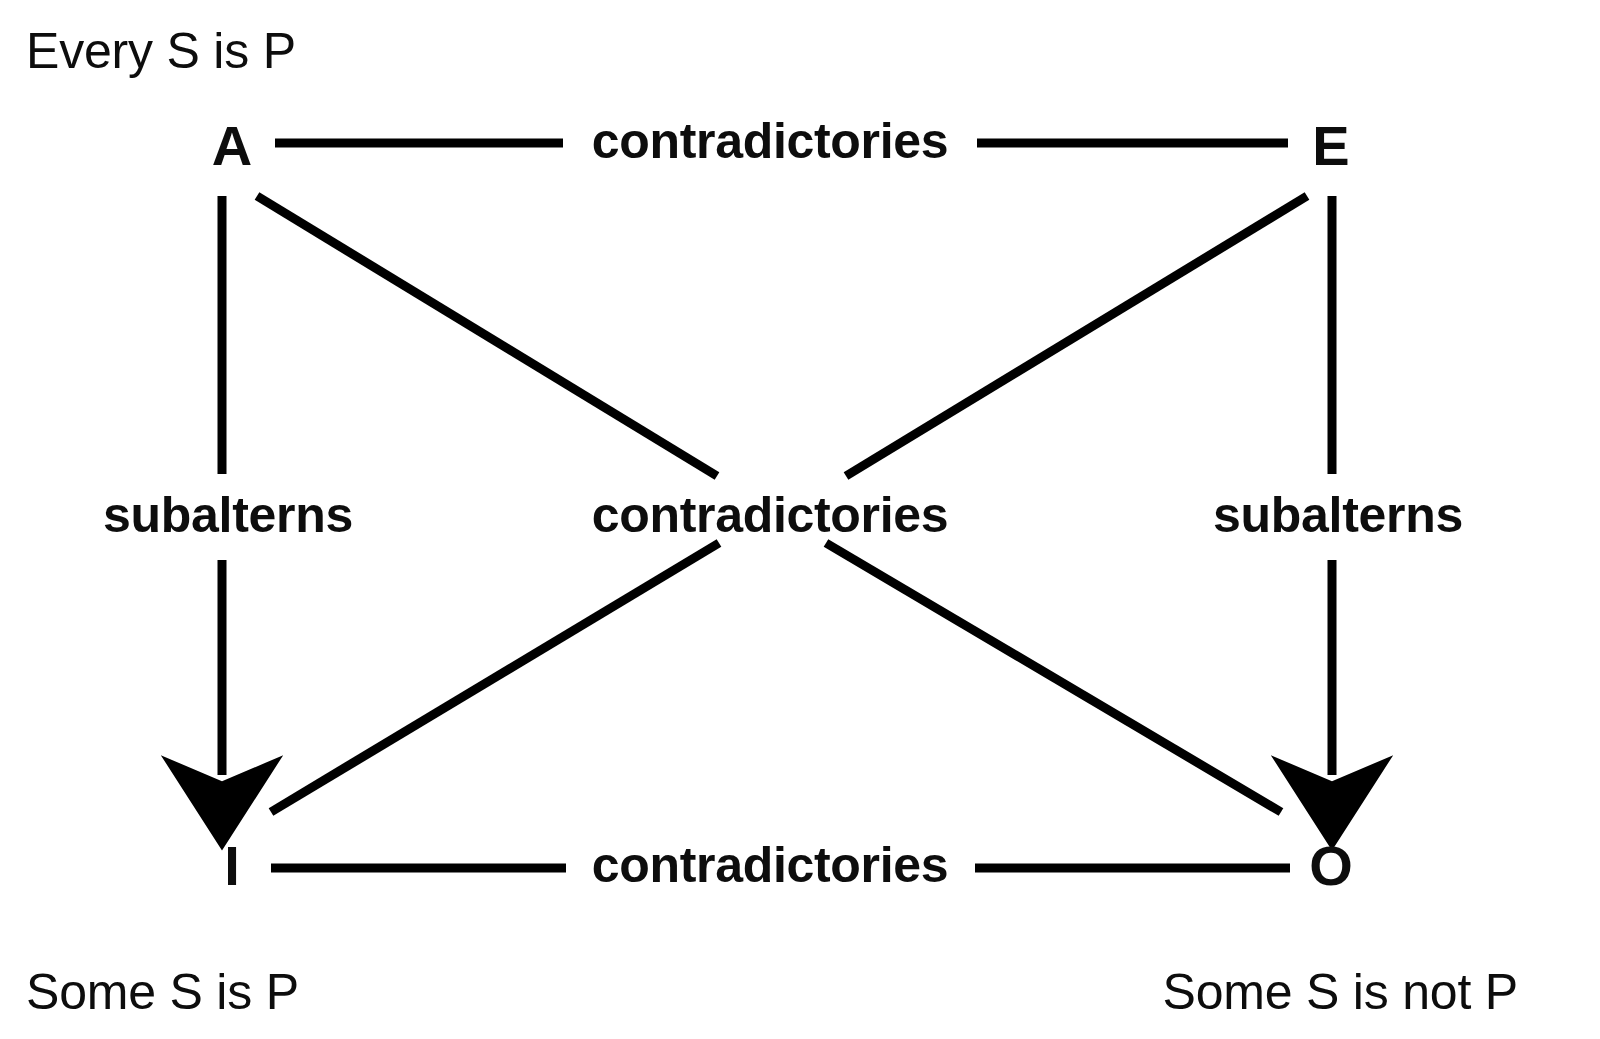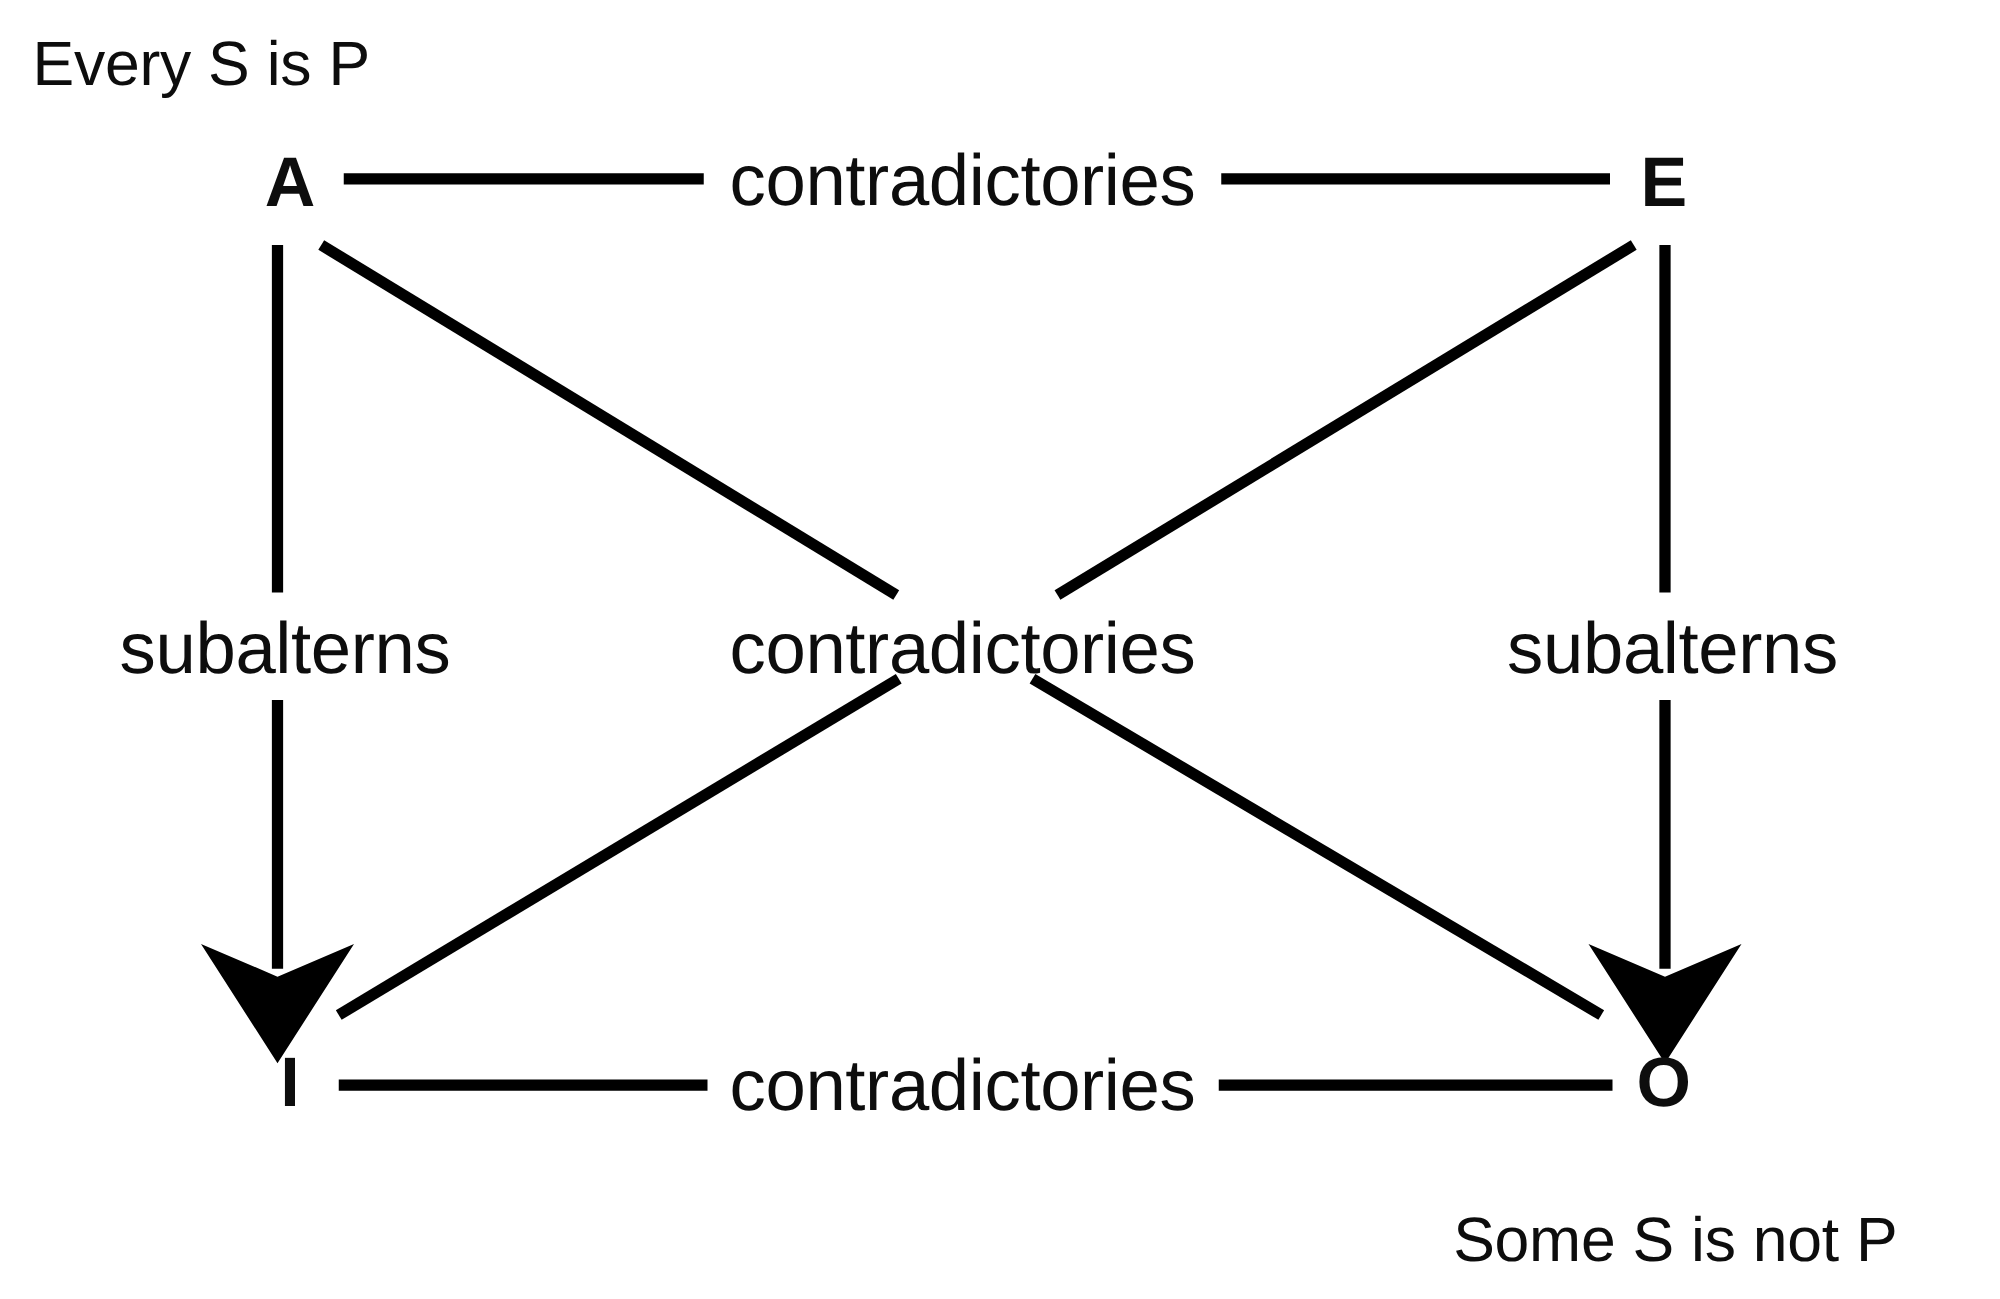--- a/index.html
+++ b/index.html
@@ -33,22 +33,22 @@
     color: #0d0d0d;
   }
   
   .caption {
     font-size: 50px;
     font-weight: 400;
     letter-spacing: -0.2px;
   }
   
   .relation {
-    font-size: 58px;
-    font-weight: 400;
+    font-size: 50px;
+    font-weight: 700;
     letter-spacing: -0.3px;
   }
   
   .vertex {
     font-size: 56px;
     font-weight: 700;
     letter-spacing: 0px;
   }
   .c-left   { left: 26px;  top: 26px; }
   .c-right  { right: 26px; top: 26px; text-align: right; }
@@ -93,20 +93,21 @@
     <line x1="222" y1="196" x2="222" y2="474" stroke="#000000" stroke-width="9"></line>
     <line x1="222" y1="560" x2="222" y2="775" stroke="#000000" stroke-width="9" marker-end="url(#barb)"></line>
 
     <line x1="1332" y1="196" x2="1332" y2="474" stroke="#000000" stroke-width="9"></line>
     <line x1="1332" y1="560" x2="1332" y2="775" stroke="#000000" stroke-width="9" marker-end="url(#barb)"></line>
   </svg>
 
   <div class="lbl caption c-left">Every S is P</div>
 
 
+  <div class="lbl caption c-bl">Some S is P</div>
 
   <div class="lbl caption c-br">Some S is not P</div>
 
   <div class="lbl vertex v-a">A</div>
 
   <div class="lbl vertex v-e">E</div>
 
   <div class="lbl vertex v-i">I</div>
 
   <div class="lbl vertex v-o">O</div>

